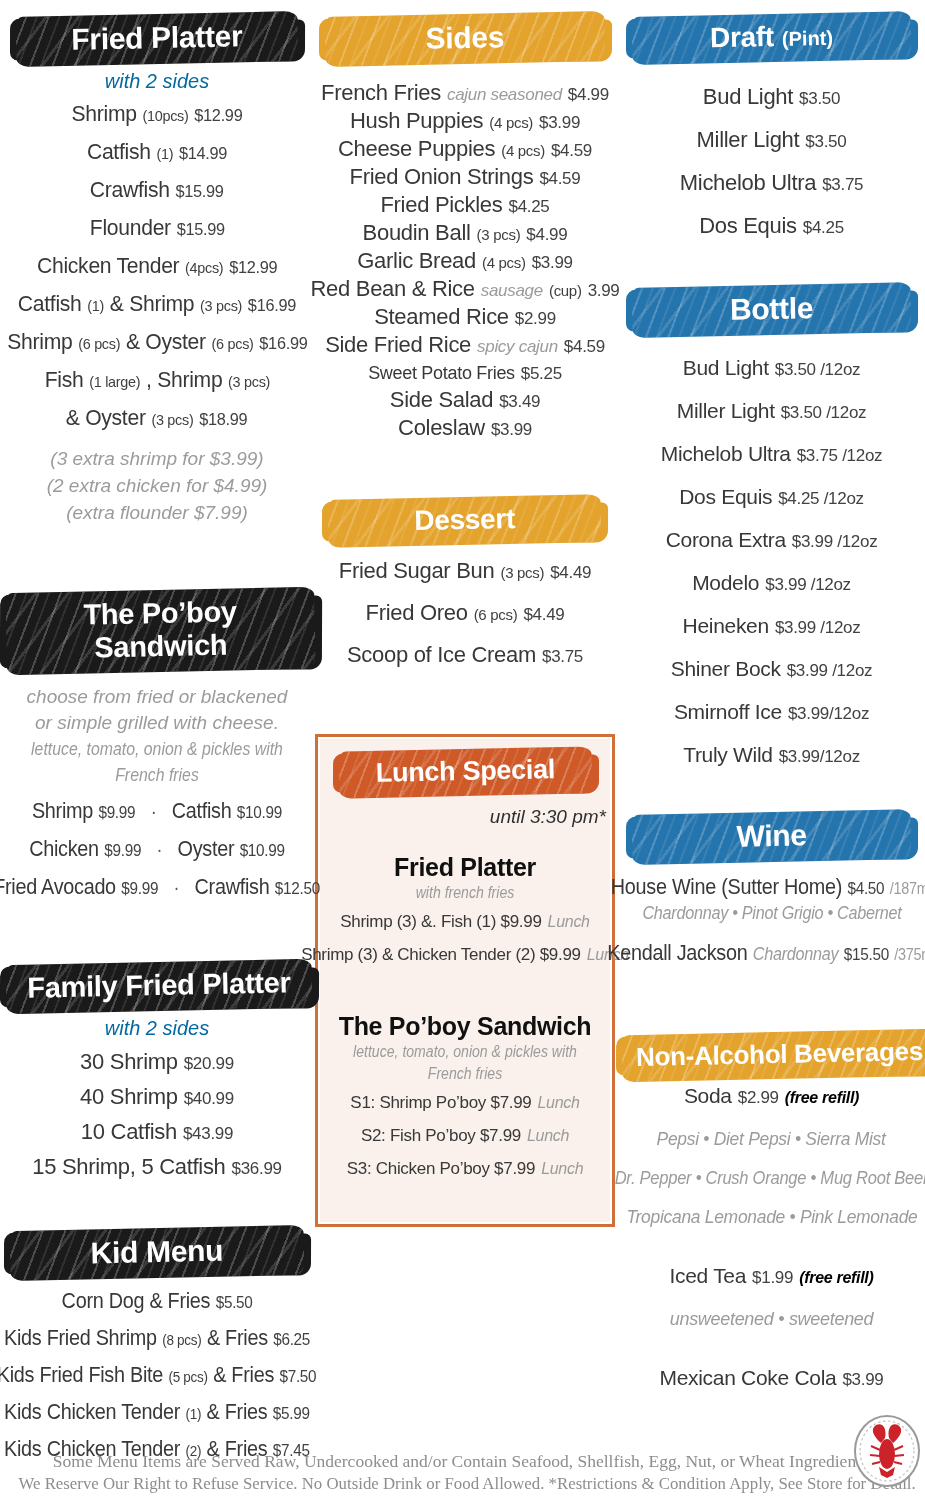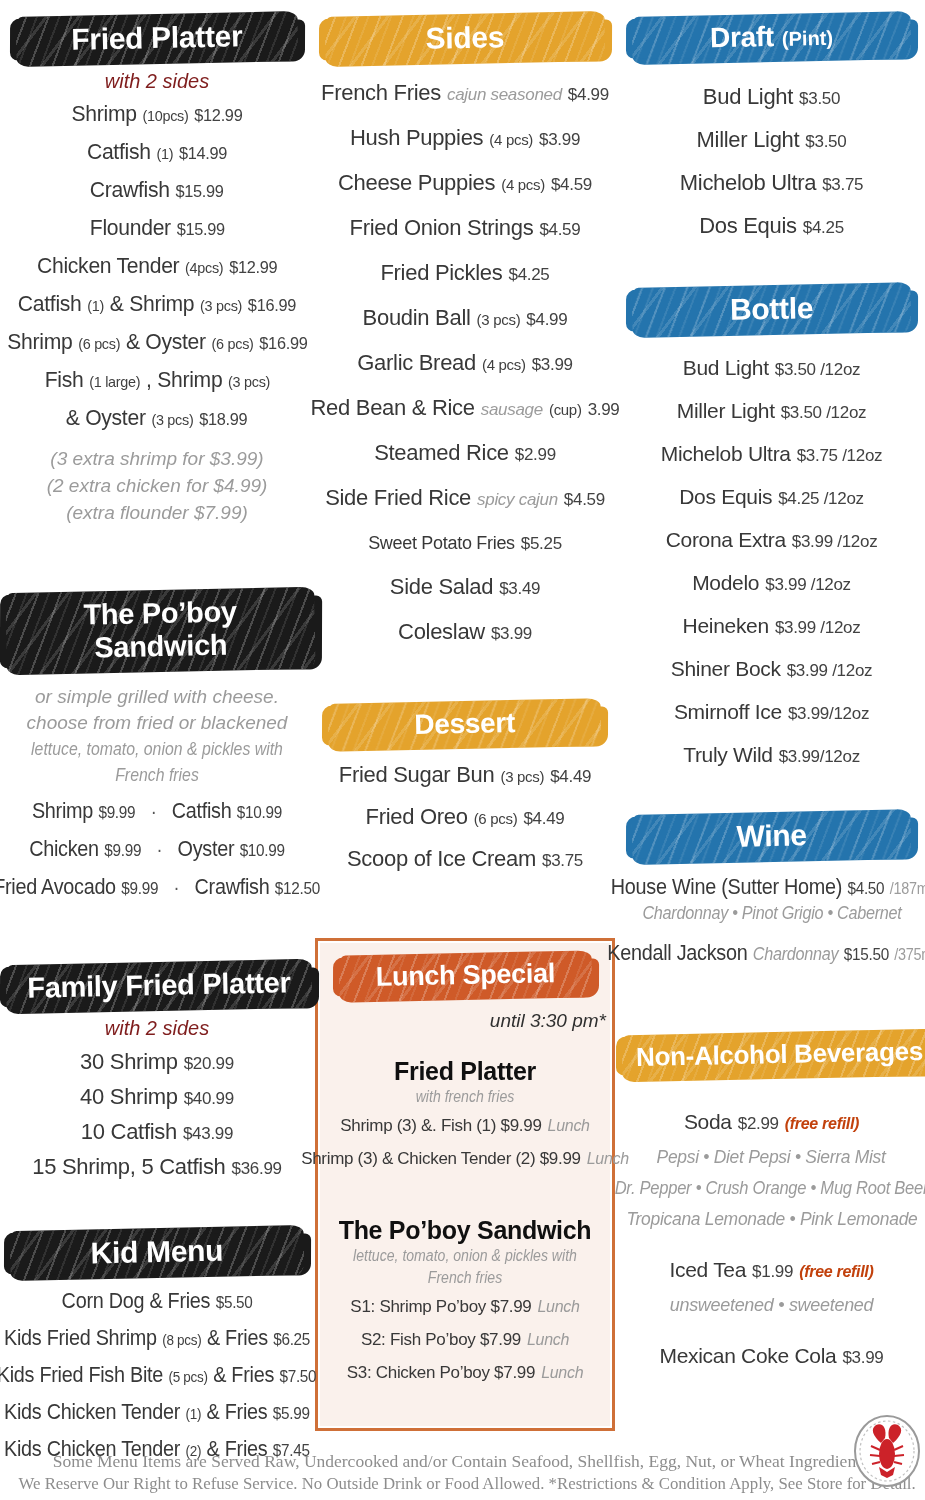--- a/index.html
+++ b/index.html
@@ -24,35 +24,35 @@
             repeating-linear-gradient(112deg, rgba(255,255,255,0) 0 9px, rgba(255,255,255,.22) 9px 11px, rgba(255,255,255,0) 11px 19px, rgba(255,255,255,.10) 19px 21px),
             repeating-linear-gradient(128deg, rgba(255,255,255,0) 0 23px, rgba(255,255,255,.14) 23px 26px);}
   .banner .label{position:relative;z-index:1;font-weight:bold;font-size:30px;letter-spacing:-.3px;}
   .banner .suffix{position:relative;z-index:1;font-weight:bold;font-size:20px;margin-left:8px;}
   .banner.black{background:#1a1a1a;}
   .banner.gold{background:#e4a32c;}
   .banner.blue{background:#2474ad;}
   .banner.rust{background:#cf5a28;}
 
   
-  .subtitle{font-size:20px;font-style:italic;color:#7f1d1d;margin-top:5px;line-height:24px;}
+  .subtitle{font-size:20px;font-style:italic;color:#0369a1;margin-top:5px;line-height:24px;}
   .descs{margin-top:12px;}
   .desc-line{font-size:19px;font-style:italic;color:#9b9b9b;line-height:26px;}
   .notes{margin-top:12px;}
   .note-line{font-size:19px;font-style:italic;color:#9b9b9b;line-height:27px;}
   .rows{display:flex;flex-direction:column;align-items:center;}
   .row{display:flex;align-items:baseline;justify-content:center;gap:6px;white-space:nowrap;
        line-height:26px;letter-spacing:-.3px;}
   .seg-it{font-size:22px;color:#383838;}
   .seg-itsm{font-size:18px;color:#383838;}
   .seg-sm{font-size:15px;color:#3f3f3f;}
   .seg-pr{font-size:17px;color:#424242;}
   .seg-un{font-size:16px;color:#9c9c9c;}
   .seg-gi{font-size:17px;color:#9b9b9b;font-style:italic;}
-  .seg-di{font-size:16px;color:#c2410c;font-style:italic;font-weight:600;}
+  .seg-di{font-size:16px;color:#000000;font-style:italic;font-weight:600;}
   .seg-dot{font-size:20px;color:#555;margin:0 11px;}
 
   
   #fried-platter{margin-top:4px;}
   #fried-platter .rows{gap:10px;margin-top:8px;}
   #fried-platter .row{transform:scaleX(.96);}
   #poboy{margin-top:64px;}
   #poboy .banner{width:97%;}
   #poboy .banner .label{font-size:29px;}
   #poboy .descs .desc-line:last-child{font-size:18px;transform:scaleX(.88);}
@@ -64,21 +64,21 @@
   #family-platter .rows{gap:6px;margin-top:8px;}
   #family-platter .row{line-height:27px;}
   #kid-menu{margin-top:46px;}
   #kid-menu .banner{width:92%;}
   #kid-menu .rows{gap:8px;margin-top:9px;}
   #kid-menu .row{line-height:27px;transform:scaleX(.90);}
 
   
   #sides{margin-top:4px;}
   #sides .banner{width:84%;}
-  #sides .rows{gap:17px;margin-top:16px;}
+  #sides .rows{margin-top:16px;}
   #dessert{margin-top:54px;}
   #dessert .banner{width:82%;}
   #dessert .banner .label{font-size:28px;}
   #dessert .rows{gap:14px;margin-top:13px;}
   #lunch-special{margin-top:64px;width:300px;margin-left:auto;margin-right:auto;
       box-sizing:border-box;border:3px solid #cf7038;box-shadow:inset 0 0 0 2px #fff;
       background:#faf1ec;padding:12px 6px 44px;}
   #lunch-special .banner{width:84%;}
   #lunch-special .banner .label{font-size:27px;}
   #lunch-special .subtitle{font-size:19px;color:#2f2f2f;margin-top:9px;text-align:right;}
@@ -101,21 +101,21 @@
   #bottle .seg-it{font-size:21px;}
   #wine{margin-top:42px;}
   #wine .rows{margin-top:12px;gap:0;}
   #wine .row{transform:scaleX(.90);}
   #wine .row:nth-child(2){line-height:22px;}
   #wine .seg-gi{font-size:18px;}
   #wine .row:nth-child(3){margin-top:16px;}
   #non-alcohol{margin-top:64px;}
   #non-alcohol .banner{width:100%;}
   #non-alcohol .banner .label{font-size:26px;}
-  #non-alcohol .rows{margin-top:31px;gap:8px;}
+  #non-alcohol .rows{margin-top:5px;gap:16px;}
   #non-alcohol .row{line-height:23px;}
   #non-alcohol .seg-it{font-size:21px;}
   #non-alcohol .seg-gi{font-size:18px;}
   #non-alcohol .row:nth-child(3){transform:scaleX(.92);}
   #non-alcohol .row:nth-child(2),#non-alcohol .row:nth-child(4){transform:scaleX(.97);}
   #non-alcohol .row:nth-child(1),#non-alcohol .row:nth-child(5){margin-bottom:3px;}
   #non-alcohol .row:nth-child(5){margin-top:19px;}
   #non-alcohol .row:nth-child(7){margin-top:19px;}
 
   
@@ -186,22 +186,22 @@
           </div>
           <div class="notes">
             <div class="note-line">(3 extra shrimp for $3.99)</div>
             <div class="note-line">(2 extra chicken for $4.99)</div>
             <div class="note-line">(extra flounder $7.99)</div>
           </div>
         </section>
         <section class="block section" id="poboy">
           <div class="banner black"><span class="label">The Po’boy Sandwich</span></div>
           <div class="descs">
+            <div class="desc-line">choose from fried or blackened</div>
             <div class="desc-line">or simple grilled with cheese.</div>
-            <div class="desc-line">choose from fried or blackened</div>
             <div class="desc-line">lettuce, tomato, onion &amp; pickles with French fries</div>
           </div>
           <div class="rows">
             <div class="row">
               <span class="seg seg-it">Shrimp</span>
               <span class="seg seg-pr">$9.99</span>
               <span class="seg seg-dot">·</span>
               <span class="seg seg-it">Catfish</span>
               <span class="seg seg-pr">$10.99</span>
             </div>

